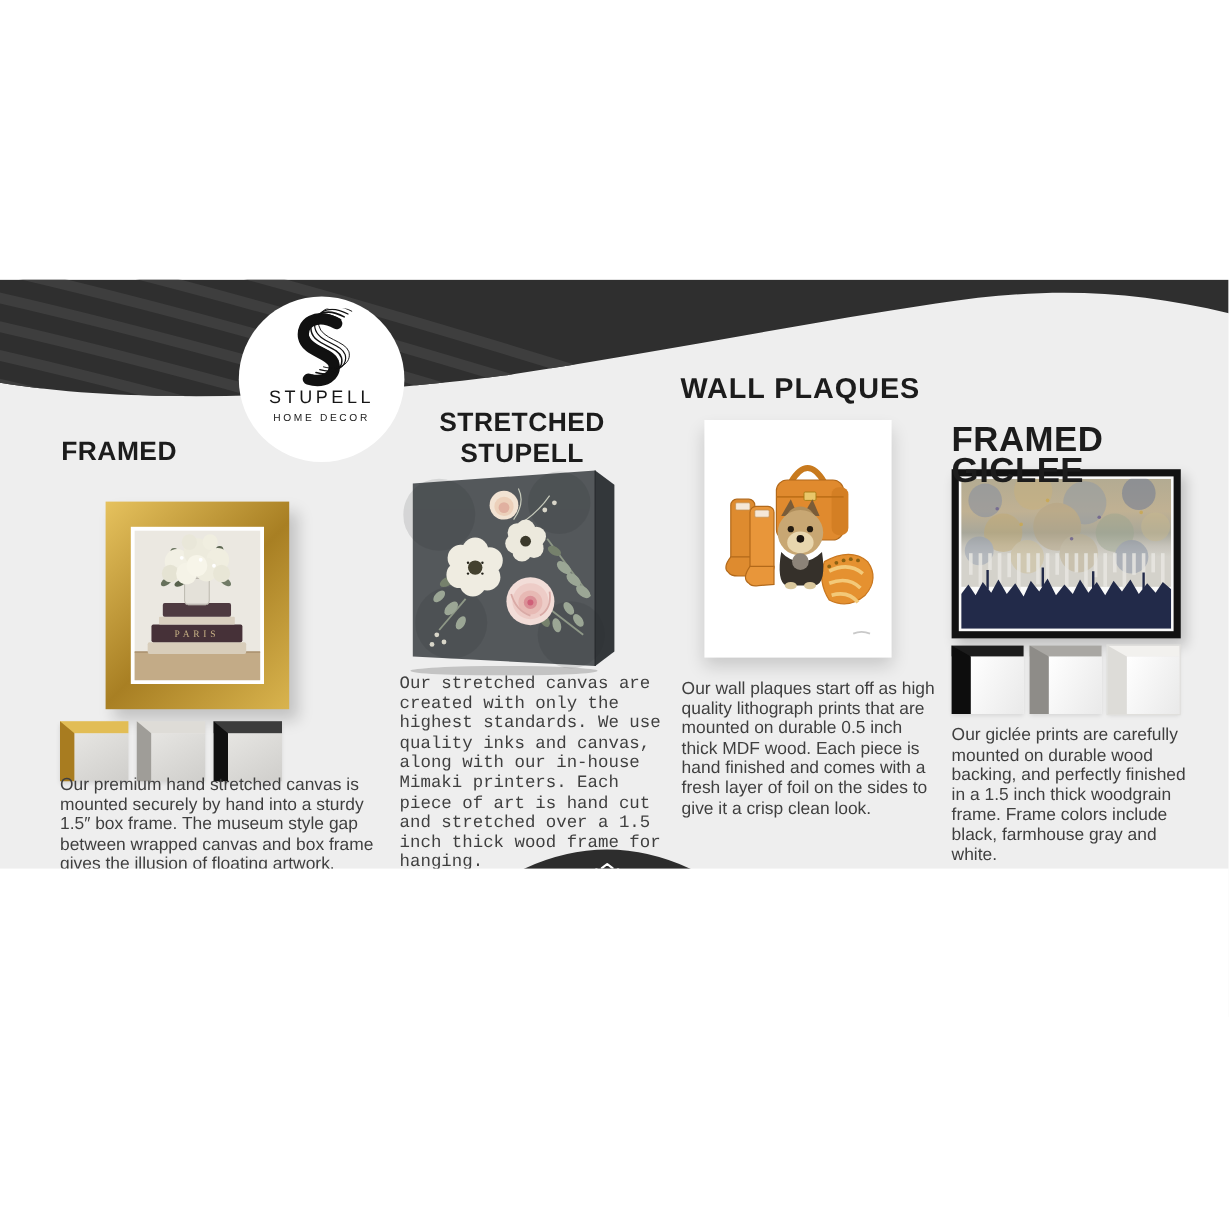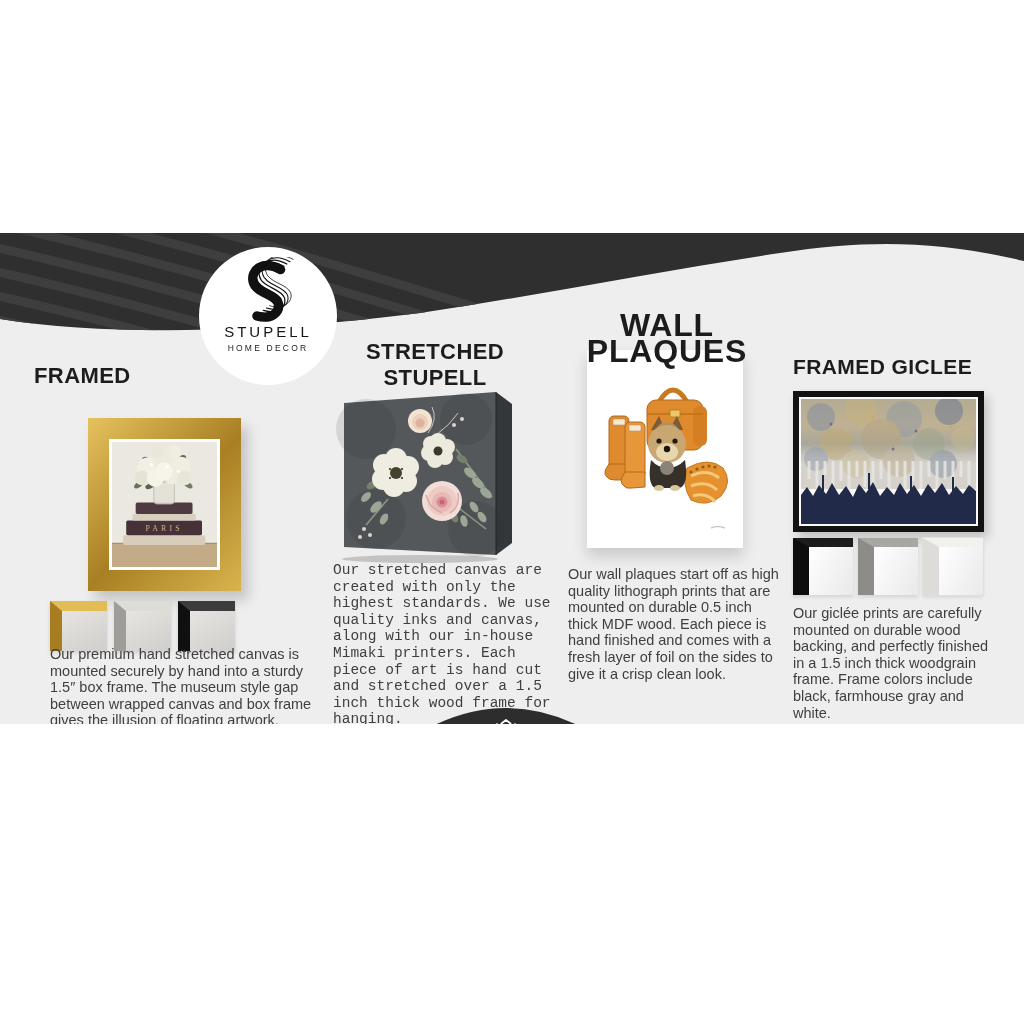--- a/index.html
+++ b/index.html
@@ -15,24 +15,24 @@
              color:#f2f2f2;font-size:17px;letter-spacing:.3px;}
 
   .logo-circle{position:absolute;left:199px;top:247px;width:138px;height:138px;background:#ffffff;
                border-radius:50%;box-sizing:border-box;display:flex;flex-direction:column;
                align-items:center;padding-top:10px;z-index:3;}
   .brand-name{font-size:15px;letter-spacing:3px;color:#161616;font-weight:500;margin-top:0px;}
   .brand-tagline{font-size:8.5px;letter-spacing:2.2px;color:#222222;margin-top:3px;font-weight:500;}
 
   .h2{position:absolute;font-weight:800;color:#1c1c1c;font-size:22px;line-height:26px;
       letter-spacing:.4px;z-index:2;}
-  .h-floating{left:34px;top:363px;}
+  .h-floating{left:51px;top:363px;}
   .h-stretched{left:366px;top:339px;text-align:center;}
-  .h-plaques{left:560px;top:312px;width:214px;text-align:center;font-size:32px;letter-spacing:.8px;}
-  .h-giclee{left:793px;top:354px;font-size:21px;}
+  .h-plaques{left:560px;top:312px;width:214px;text-align:center;font-size:24px;letter-spacing:.8px;}
+  .h-giclee{left:793px;top:354px;font-size:29px;}
 
   .body-text{position:absolute;font-size:14.5px;line-height:16.6px;color:#3f3f3f;}
   .t-floating{left:50px;top:646px;width:266px;}
   .t-stretched{left:333px;top:562px;width:220px;font-family:Liberation Mono, monospace;}
   .t-plaques{left:568px;top:566px;width:214px;}
   .t-giclee{left:793px;top:605px;width:205px;}
 
   .float-art{position:absolute;left:88px;top:418px;width:153px;height:173px;box-sizing:border-box;
              padding:21px;background:linear-gradient(135deg,#e6c25e,#a87f23 52%,#d9b44e);
              box-shadow:7px 9px 12px rgba(0,0,0,.18);}

